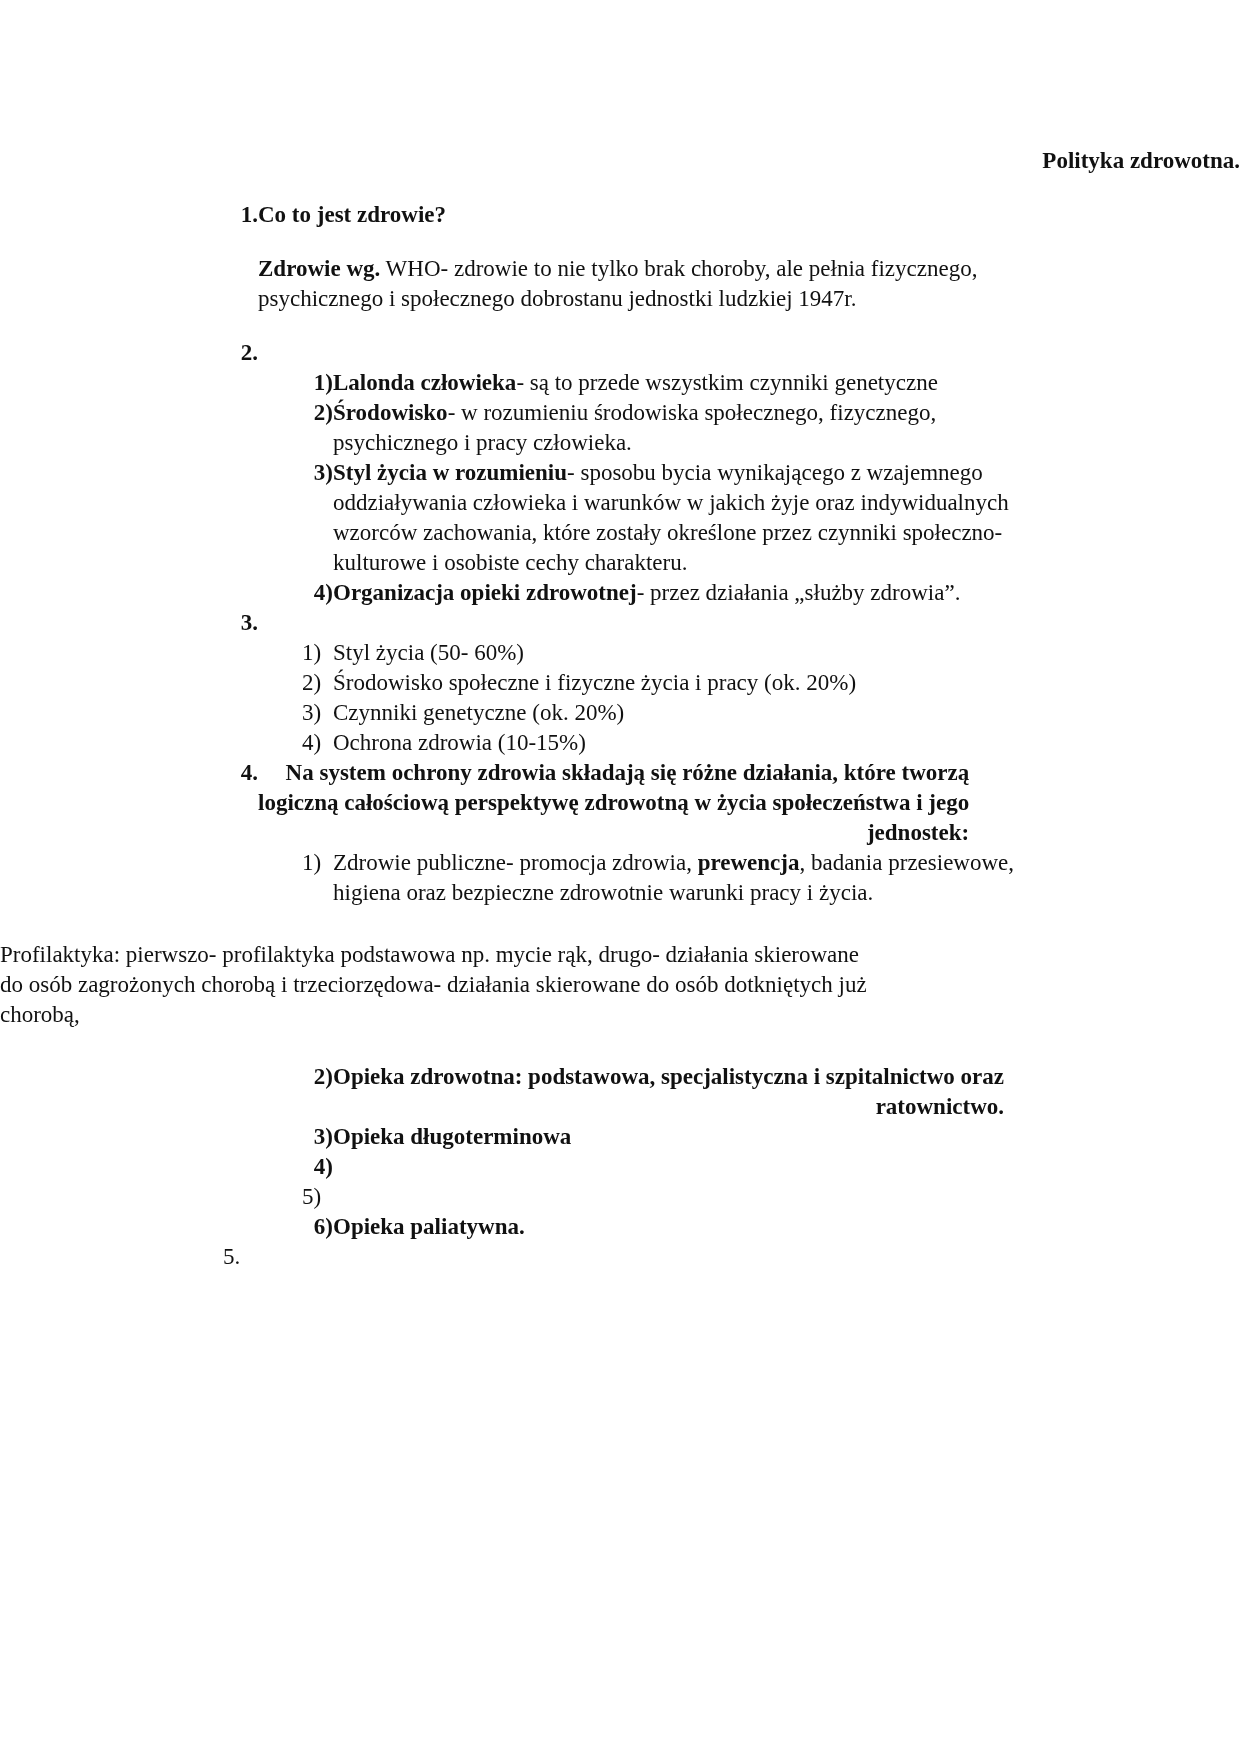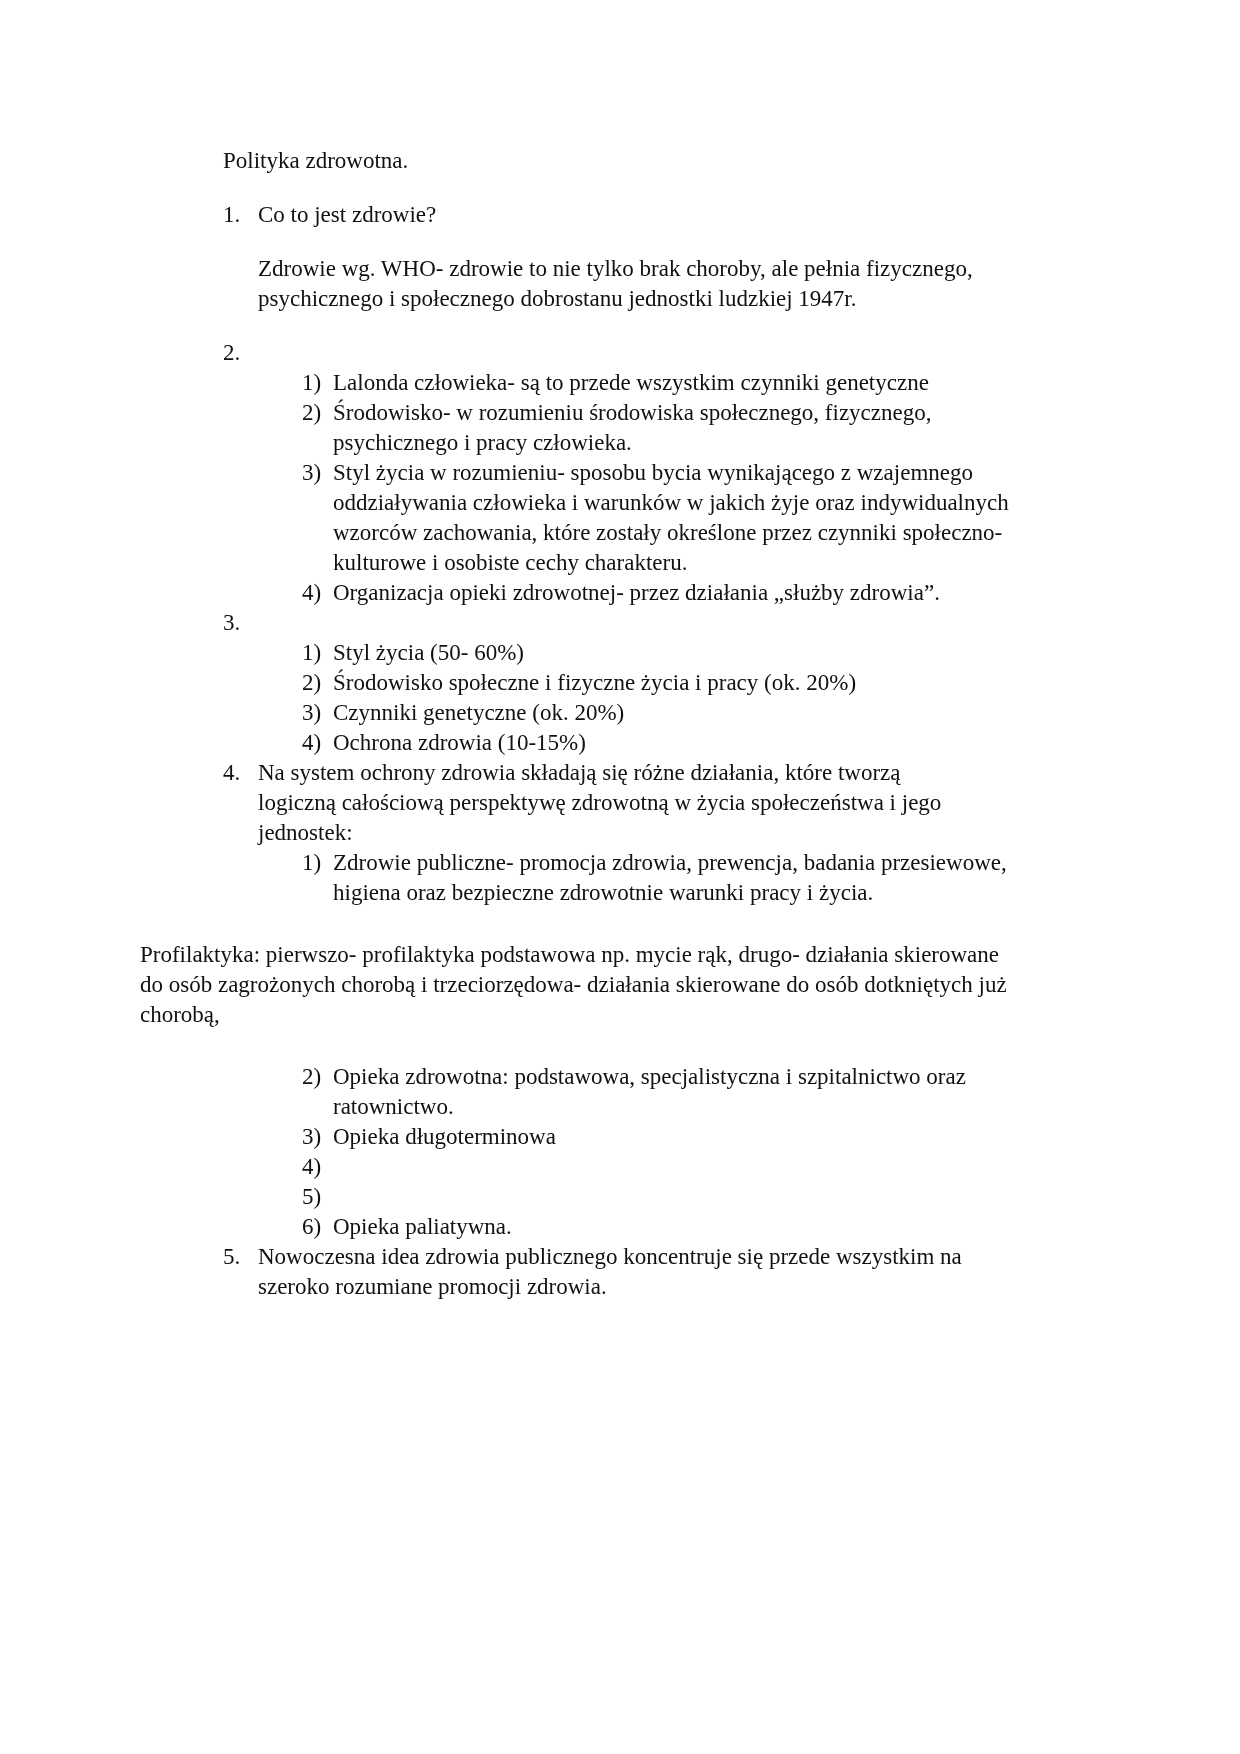--- a/index.html
+++ b/index.html
@@ -12,30 +12,30 @@
     position: relative;
     width: 1240px; height: 1754px;
     box-sizing: border-box;
     padding-top: 146px;
     background: #ffffff;
     color: #111111;
     font-family: "Liberation Serif", "DejaVu Serif", serif;
     font-size: 23px;
     line-height: 30px;
   }
-  .b { font-weight: normal; }
+  .b { font-weight: bold; text-align: right; }
   .title { margin-left: 223px; }
   .row { display: flex; align-items: flex-start; }
   .row.l1 { margin-left: 223px; }
   .row.l1 > .num { flex: 0 0 35px; width: 35px; }
   .row.l2 { margin-left: 302px; }
   .row.l2 > .num { flex: 0 0 31px; width: 31px; }
   .txt, .para { white-space: pre-line; }
   .para.who  { margin-left: 258px; }
-  .para.prof { margin-left: 140px; margin-top: 32px; margin-bottom: 32px; padding-right: 90px; }
+  .para.prof { margin-top: 32px; margin-bottom: 32px; padding-right: 90px; }
   .gap { margin-top: 24px; }
 </style>
 </head>
 <body>
 
 <div class="page">
 
   <div class="title b">Polityka zdrowotna.</div>
 
   <div class="row l1 gap">
@@ -122,17 +122,15 @@
   <div class="row l2">
     <span class="num">5)</span>
   </div>
   <div class="row l2">
     <span class="num b">6)</span>
     <div class="txt b">Opieka paliatywna.</div>
   </div>
 
   <div class="row l1">
     <span class="num">5.</span>
-    <div class="txt">Nowoczesna idea zdrowia publicznego koncentruje się przede wszystkim na
-szeroko rozumiane promocji zdrowia.</div>
   </div>
 
 </div>
 
 </body></html>

